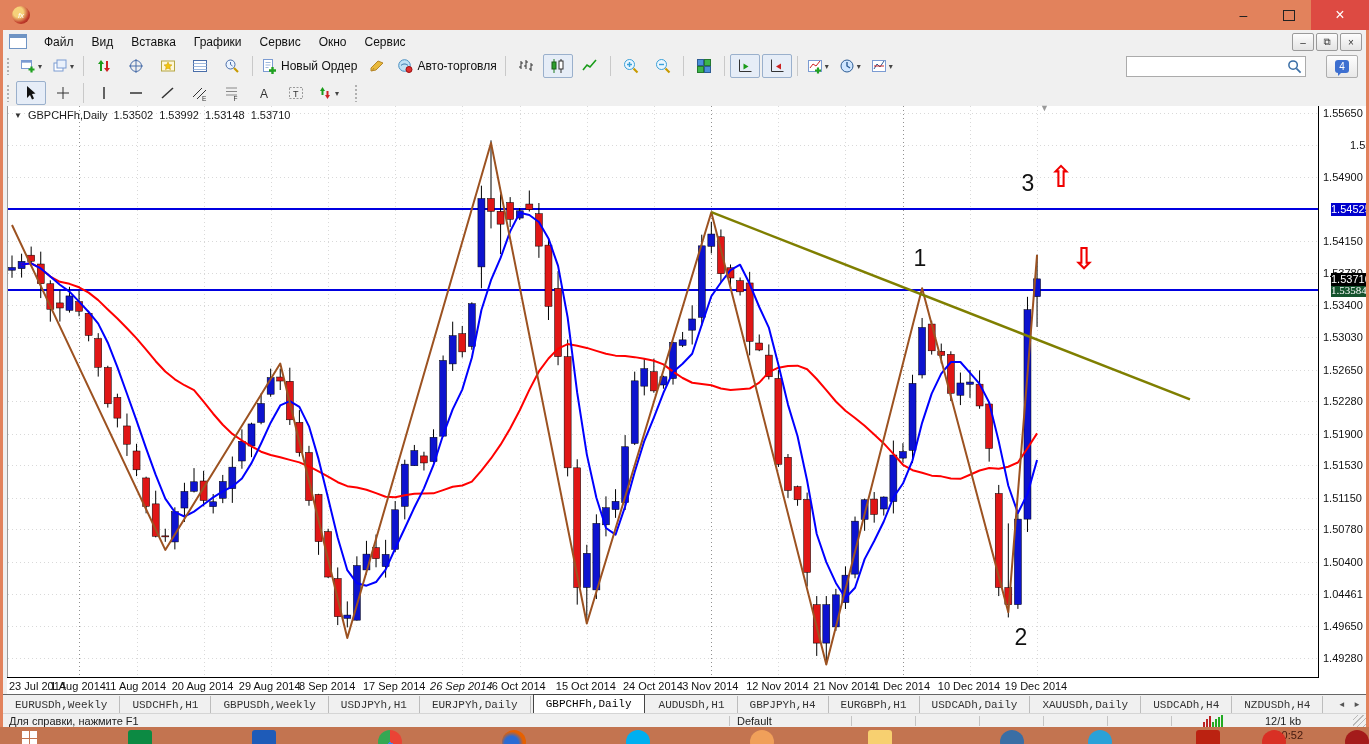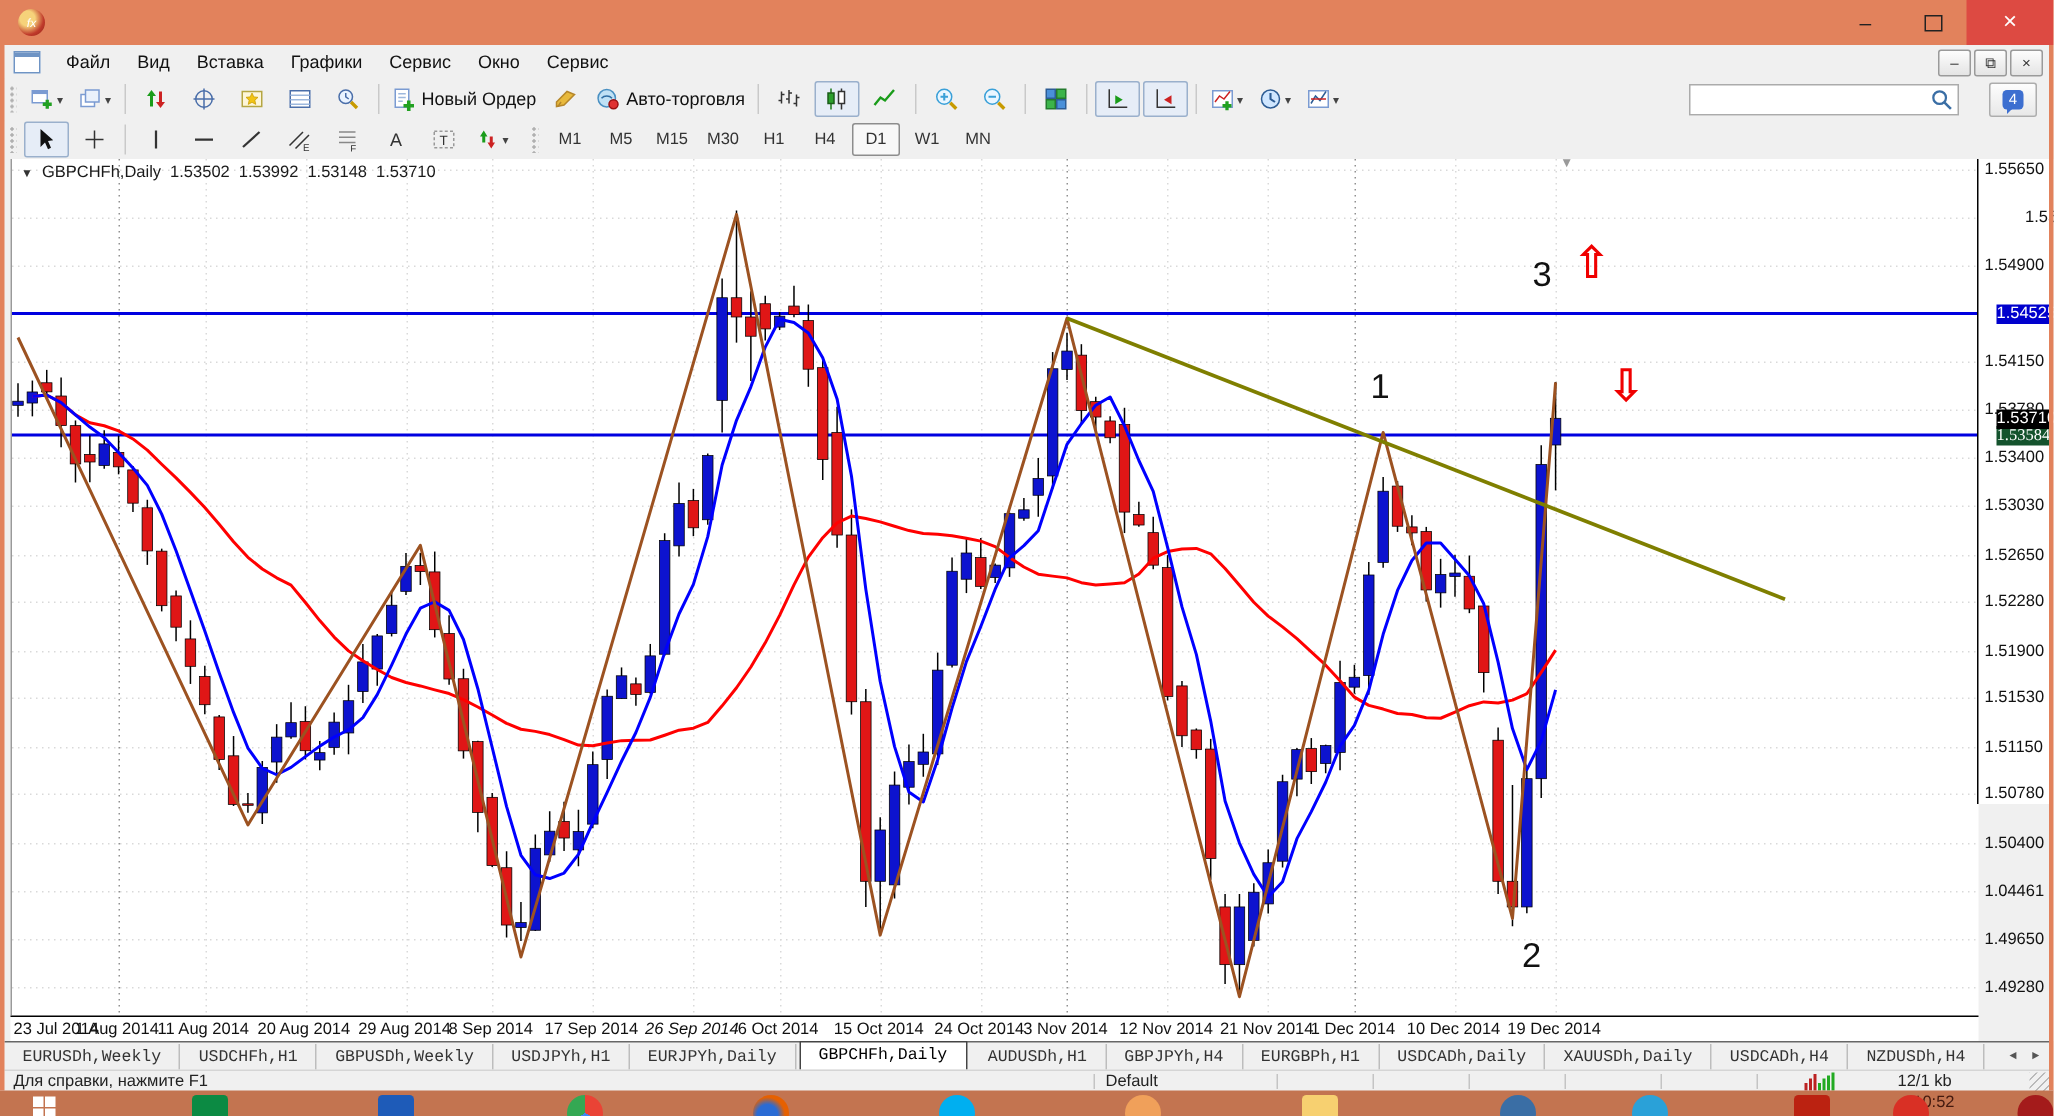--- a/index.html
+++ b/index.html
@@ -37,21 +37,21 @@
   .searchwrap input{border:0;outline:none;flex:1;height:15px;font-size:11px;padding-left:4px;background:transparent;}
   .notif{position:absolute;right:8px;top:3px;width:30px;height:21px;background:linear-gradient(#fdfdfd,#e8e8e8);border:1px solid #adadad;border-radius:2px;display:flex;align-items:center;justify-content:center;}
   .bubble{background:#3d6fd0;color:#fff;font-size:10px;border-radius:3px;padding:1px 4px;position:relative;}
   .bubble:after{content:"";position:absolute;left:3px;bottom:-3px;border:3px solid transparent;border-top-color:#3d6fd0;border-left-color:#3d6fd0;}
   
   #chartwrap{position:absolute;left:0;right:0;top:106px;height:588px;background:#f0f0f0;}
   #plot{position:absolute;left:7px;top:0;width:1311px;height:571px;background:#fff;border-left:1px solid #9a9a9a;box-sizing:content-box;}
   #csvg{position:absolute;left:0;top:0;}
   .legend{position:absolute;left:6px;top:3px;font-size:11px;color:#1a1a1a;display:flex;gap:6px;align-items:center;}
   .legend .col{font-size:8px;color:#333;}
-  #paxis{position:absolute;left:1318px;top:0;width:48px;height:430px;background:#fff;border-left:1px solid #000;}
+  #paxis{position:absolute;left:1318px;top:0;width:48px;height:588px;background:#fff;border-left:1px solid #000;}
   .pl{position:absolute;left:4px;font-size:11px;color:#111;}
   .badge{position:absolute;left:12px;right:1px;height:13px;color:#fff;font-size:11px;line-height:13px;padding-left:0;}
   #daxis{position:absolute;left:7px;top:571px;width:1312px;height:17px;background:#fff;border-top:1px solid #000;box-sizing:border-box;}
   .dl{position:absolute;top:2px;font-size:11px;color:#111;white-space:nowrap;}
   .anno{position:absolute;transform:translate(-50%,-50%);}
   .anno.num{font-size:23px;color:#111;}
   .anno.arrow{font-size:30px;color:#f00000;font-weight:bold;}
   .shiftmark{position:absolute;top:-3px;font-size:9px;color:#9a9a9a;}
   .edge{position:absolute;width:3px;top:30px;bottom:17px;background:#e2825c;z-index:40;}
   
@@ -385,31 +385,20 @@
           <span style="display: inline-flex;">
             <svg viewBox="0 0 16 16" width="16" height="16">
               <path d="M3 6l2.5-4L8 6H6.5v4h-2V6z" fill="#1a9c1a"></path>
               <path d="M13 10l-2.5 4L8 10h1.5V6h2v4z" fill="#cc2222"></path>
             </svg>
           </span>
           <span class="dd">▾</span>
         </div>
       </span>
     <span class="grip" style="margin-left:10px;"></span>
-    <span id="tfbar" style="display:flex;align-items:center;">
-        <span class="tfbtn">M1</span>
-        <span class="tfbtn">M5</span>
-        <span class="tfbtn">M15</span>
-        <span class="tfbtn">M30</span>
-        <span class="tfbtn">H1</span>
-        <span class="tfbtn">H4</span>
-        <span class="tfbtn pressed">D1</span>
-        <span class="tfbtn">W1</span>
-        <span class="tfbtn">MN</span>
-      </span>
   </div>
 
   <div id="chartwrap">
     <div id="plot">
       <svg id="csvg" width="1311" height="571">
           <line x1="0" x2="1311" y1="7.5" y2="7.5" stroke="#d9d9d9" stroke-dasharray="1,3"></line>
           <line x1="0" x2="1311" y1="39.5" y2="39.5" stroke="#d9d9d9" stroke-dasharray="1,3"></line>
           <line x1="0" x2="1311" y1="71.5" y2="71.5" stroke="#d9d9d9" stroke-dasharray="1,3"></line>
           <line x1="0" x2="1311" y1="103.5" y2="103.5" stroke="#d9d9d9" stroke-dasharray="1,3"></line>
           <line x1="0" x2="1311" y1="135.5" y2="135.5" stroke="#d9d9d9" stroke-dasharray="1,3"></line>

